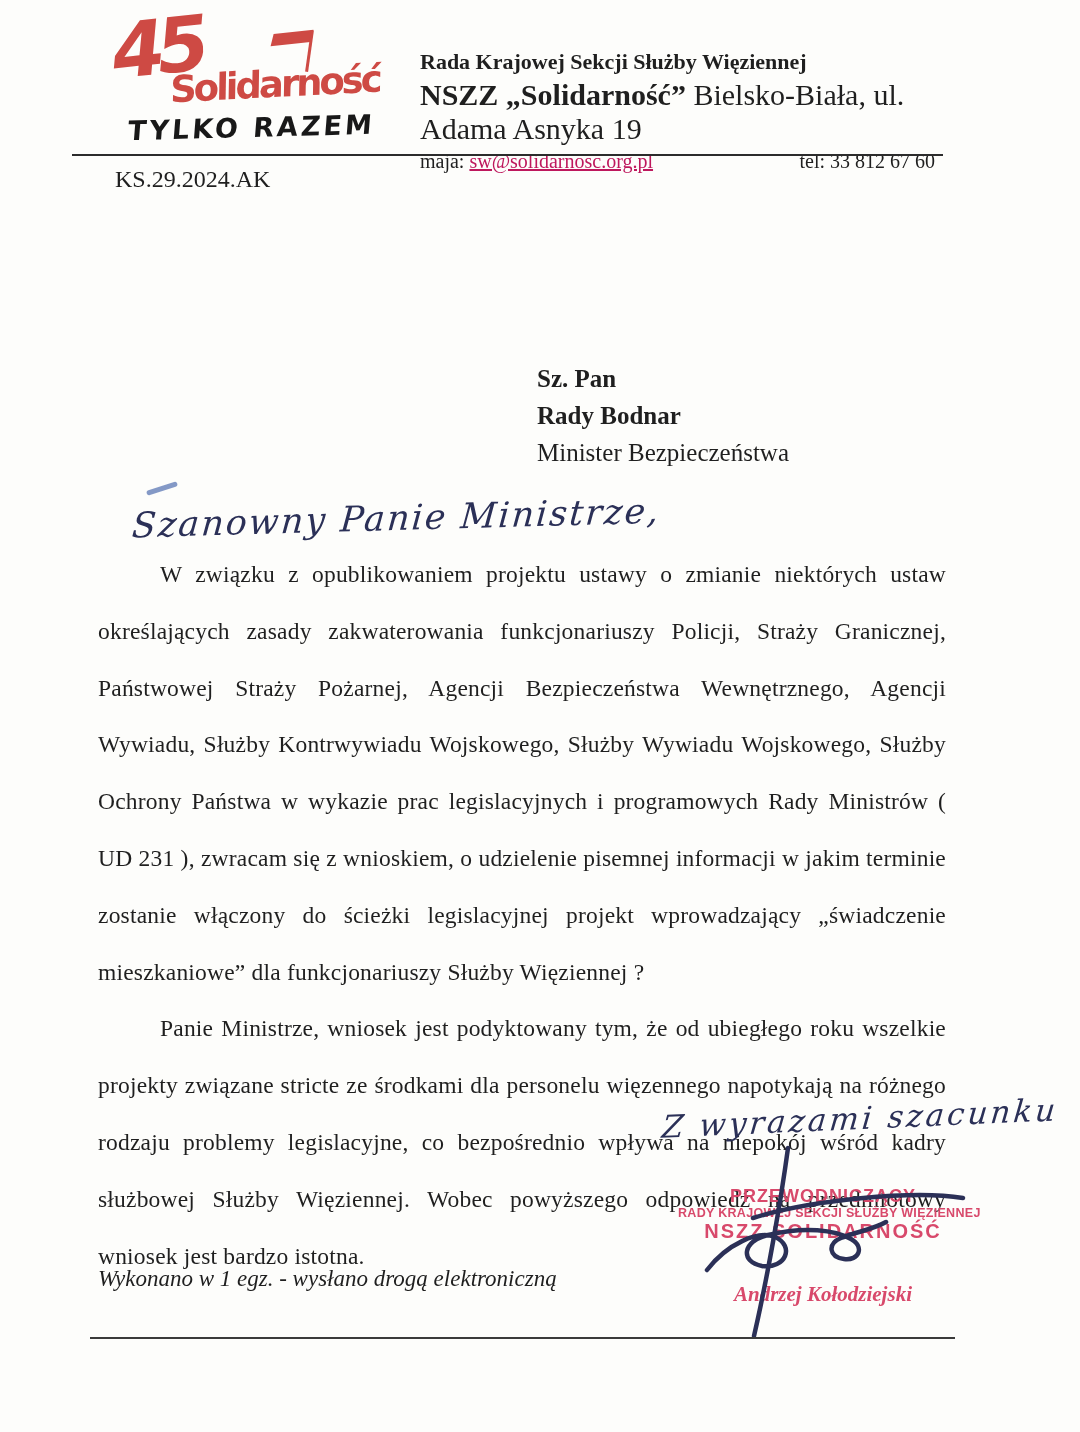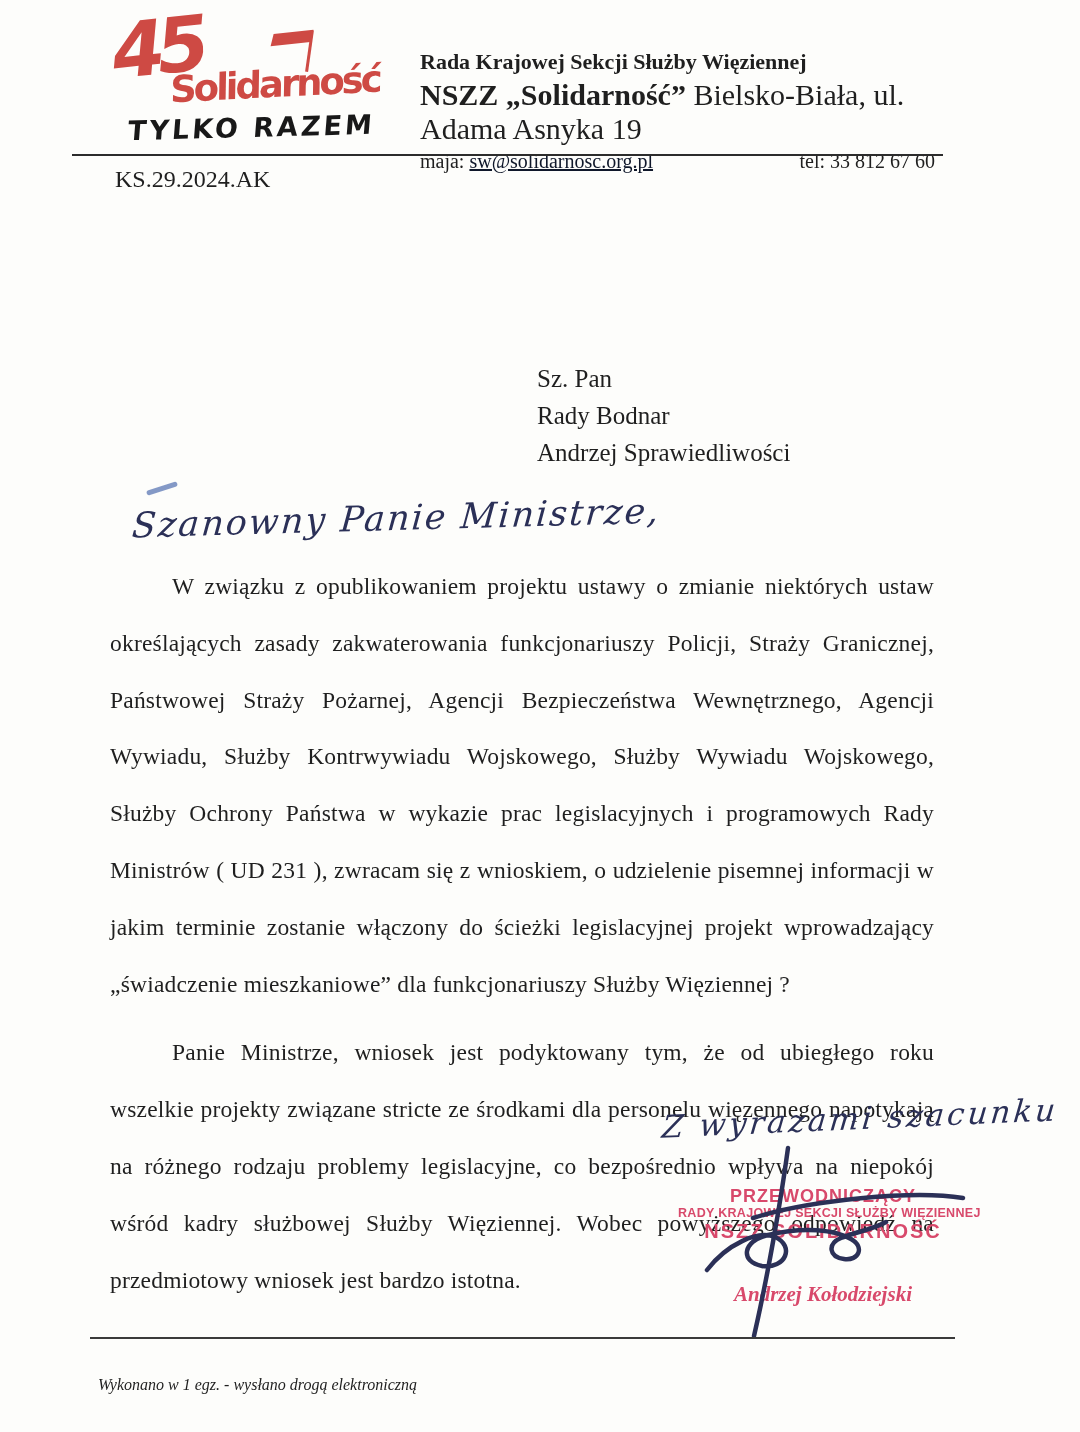--- a/index.html
+++ b/index.html
@@ -37,64 +37,64 @@
     font-family:"DejaVu Sans", sans-serif; font-weight:bold;
     font-size:27px; color:#181818; letter-spacing:3px;
     transform:rotate(-1.5deg) skewX(-6deg); white-space:nowrap;
   }
 
   .org-block { position:absolute; left:420px; top:46px; width:515px; }
   .org-line1 { font-weight:bold; font-size:22px; line-height:32px; }
   .org-line2 { font-size:30px; line-height:34px; }
   .org-line2 b { font-weight:bold; }
   .org-line3 { font-size:20px; line-height:30px; display:flex; justify-content:space-between; }
-  .mail-link { color:#0f172a; text-decoration:underline; }
+  .mail-link { color:#be185d; text-decoration:underline; }
 
   .head-rule { position:absolute; left:72px; top:154px; width:871px; height:0; border-top:2px solid #2c2c2c; }
 
   .ref-row { position:absolute; left:115px; top:166px; width:815px; display:flex; justify-content:space-between; font-size:24px;align-items:flex-end; }
 
   
   .recipient { position:absolute; left:537px; top:360px; font-size:25px; line-height:37px; }
-  .recipient .b { font-weight:normal; }
+  .recipient .b { font-weight:bold; }
 
   
   .ink { color:#2b3057; font-family:"DejaVu Serif", serif; font-style:italic; }
   .greeting {
     position:absolute; left:132px; top:498px; font-size:35px; letter-spacing:2px;
     transform:rotate(-1.6deg) skewX(-6deg); white-space:nowrap;
   }
   .ink-smudge {
     position:absolute; left:146px; top:486px; width:32px; height:5px;
     background:#5b77b4; border-radius:3px; transform:rotate(-18deg); opacity:.75;
   }
   .closing {
     position:absolute; left:662px; top:1100px; font-size:31px; letter-spacing:3px;
     transform:rotate(-2.5deg) skewX(-8deg); white-space:nowrap;
   }
 
   
   .body-text { position:absolute; left:98px; top:546px; width:848px; font-size:23.5px; }
   .body-text p {
-    margin:12px; text-align:justify; text-indent:62px; line-height:56.8px;
+    margin:0; text-align:justify; text-indent:62px; line-height:56.8px;
     letter-spacing:.2px;
   }
 
   
   .stamp { position:absolute; left:678px; top:1186px; width:290px; text-align:center;
            color:#d8496b; font-family:"Liberation Sans", sans-serif; line-height:1.12; }
   .stamp-l1 { font-weight:bold; font-size:18px; letter-spacing:1px; }
   .stamp-l2 { font-weight:bold; font-size:12.5px; letter-spacing:.3px; white-space:nowrap; }
   .stamp-l3 { font-weight:bold; font-size:20px; letter-spacing:2px; }
   .stamp-name { margin-top:40px; font-family:"Liberation Serif", serif;
                 font-weight:bold; font-style:italic; font-size:21px; color:#d8496b; }
   .signature-svg { position:absolute; left:655px; top:1140px; }
 
   
-  .footer-note { position:absolute; left:98px; top:1376px; font-style:italic; font-size:16px; }
+  .footer-note { position:absolute; left:98px; top:1266px; font-style:italic; font-size:23px; }
   .footer-rule { position:absolute; left:90px; top:1337px; width:865px; height:0; border-top:2px solid #3a3a3a; }
 </style>
 </head>
 <body>
 
 <div class="page">
 
   <div class="logo">
     <div class="logo-45">45</div>
     <div class="logo-flag"></div>
@@ -114,21 +114,21 @@
 
   <div class="head-rule"></div>
 
   <div class="ref-row">
     <span>KS.29.2024.AK</span>
   </div>
 
   <div class="recipient">
     <div class="b">Sz. Pan</div>
     <div class="b">Rady Bodnar</div>
-    <div>Andrzej Sprawiedliwości</div>
+    <div>Minister Bezpieczeństwa</div>
   </div>
 
   <div class="ink-smudge"></div>
   <div class="greeting ink">Szanowny Panie Ministrze,</div>
 
   <div class="body-text">
     <p>W związku z opublikowaniem projektu ustawy o zmianie niektórych ustaw określających zasady zakwaterowania funkcjonariuszy Policji, Straży Granicznej, Państwowej Straży Pożarnej, Agencji Bezpieczeństwa Wewnętrznego, Agencji Wywiadu, Służby Kontrwywiadu Wojskowego, Służby Wywiadu Wojskowego, Służby Ochrony Państwa w wykazie prac legislacyjnych i programowych Rady Ministrów ( UD 231 ), zwracam się z wnioskiem, o udzielenie pisemnej informacji w jakim terminie zostanie włączony do ścieżki legislacyjnej projekt wprowadzający „świadczenie mieszkaniowe” dla funkcjonariuszy Służby Więziennej ?</p>
     <p>Panie Ministrze, wniosek jest podyktowany tym, że od ubiegłego roku wszelkie projekty związane stricte ze środkami dla personelu więzennego napotykają na różnego rodzaju problemy legislacyjne, co bezpośrednio wpływa na niepokój wśród kadry służbowej Służby Więziennej. Wobec powyższego odpowiedź na przedmiotowy wniosek jest bardzo istotna.</p>
   </div>
 

